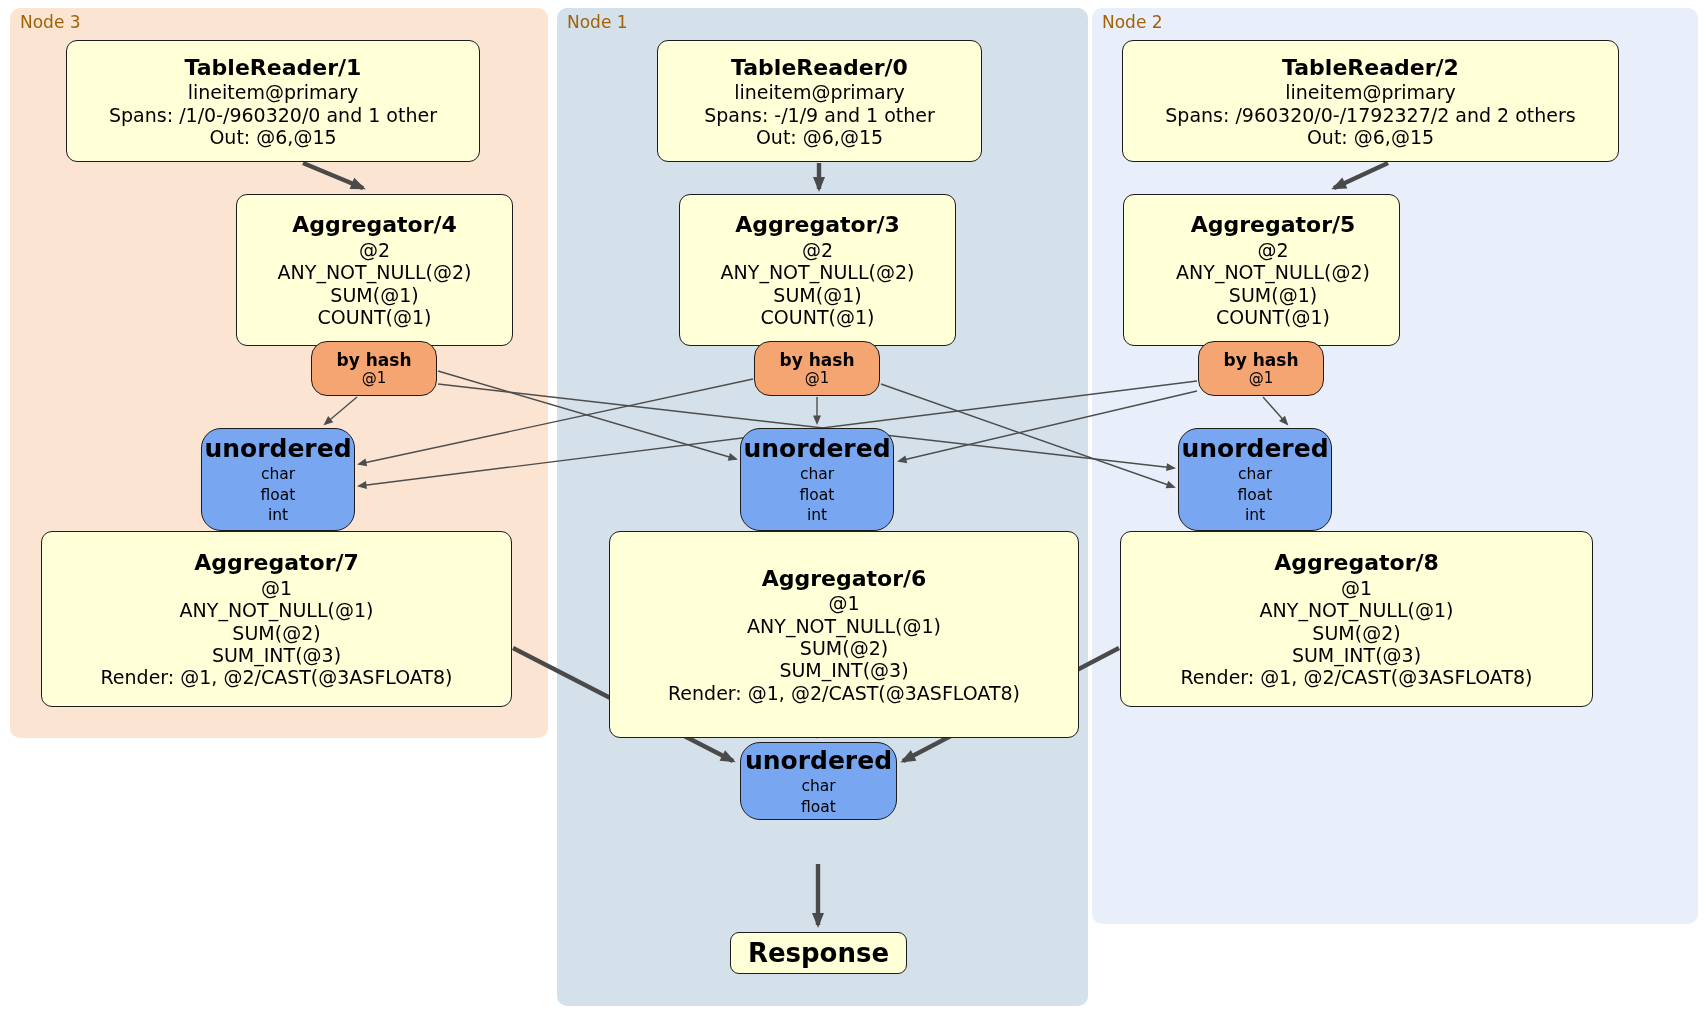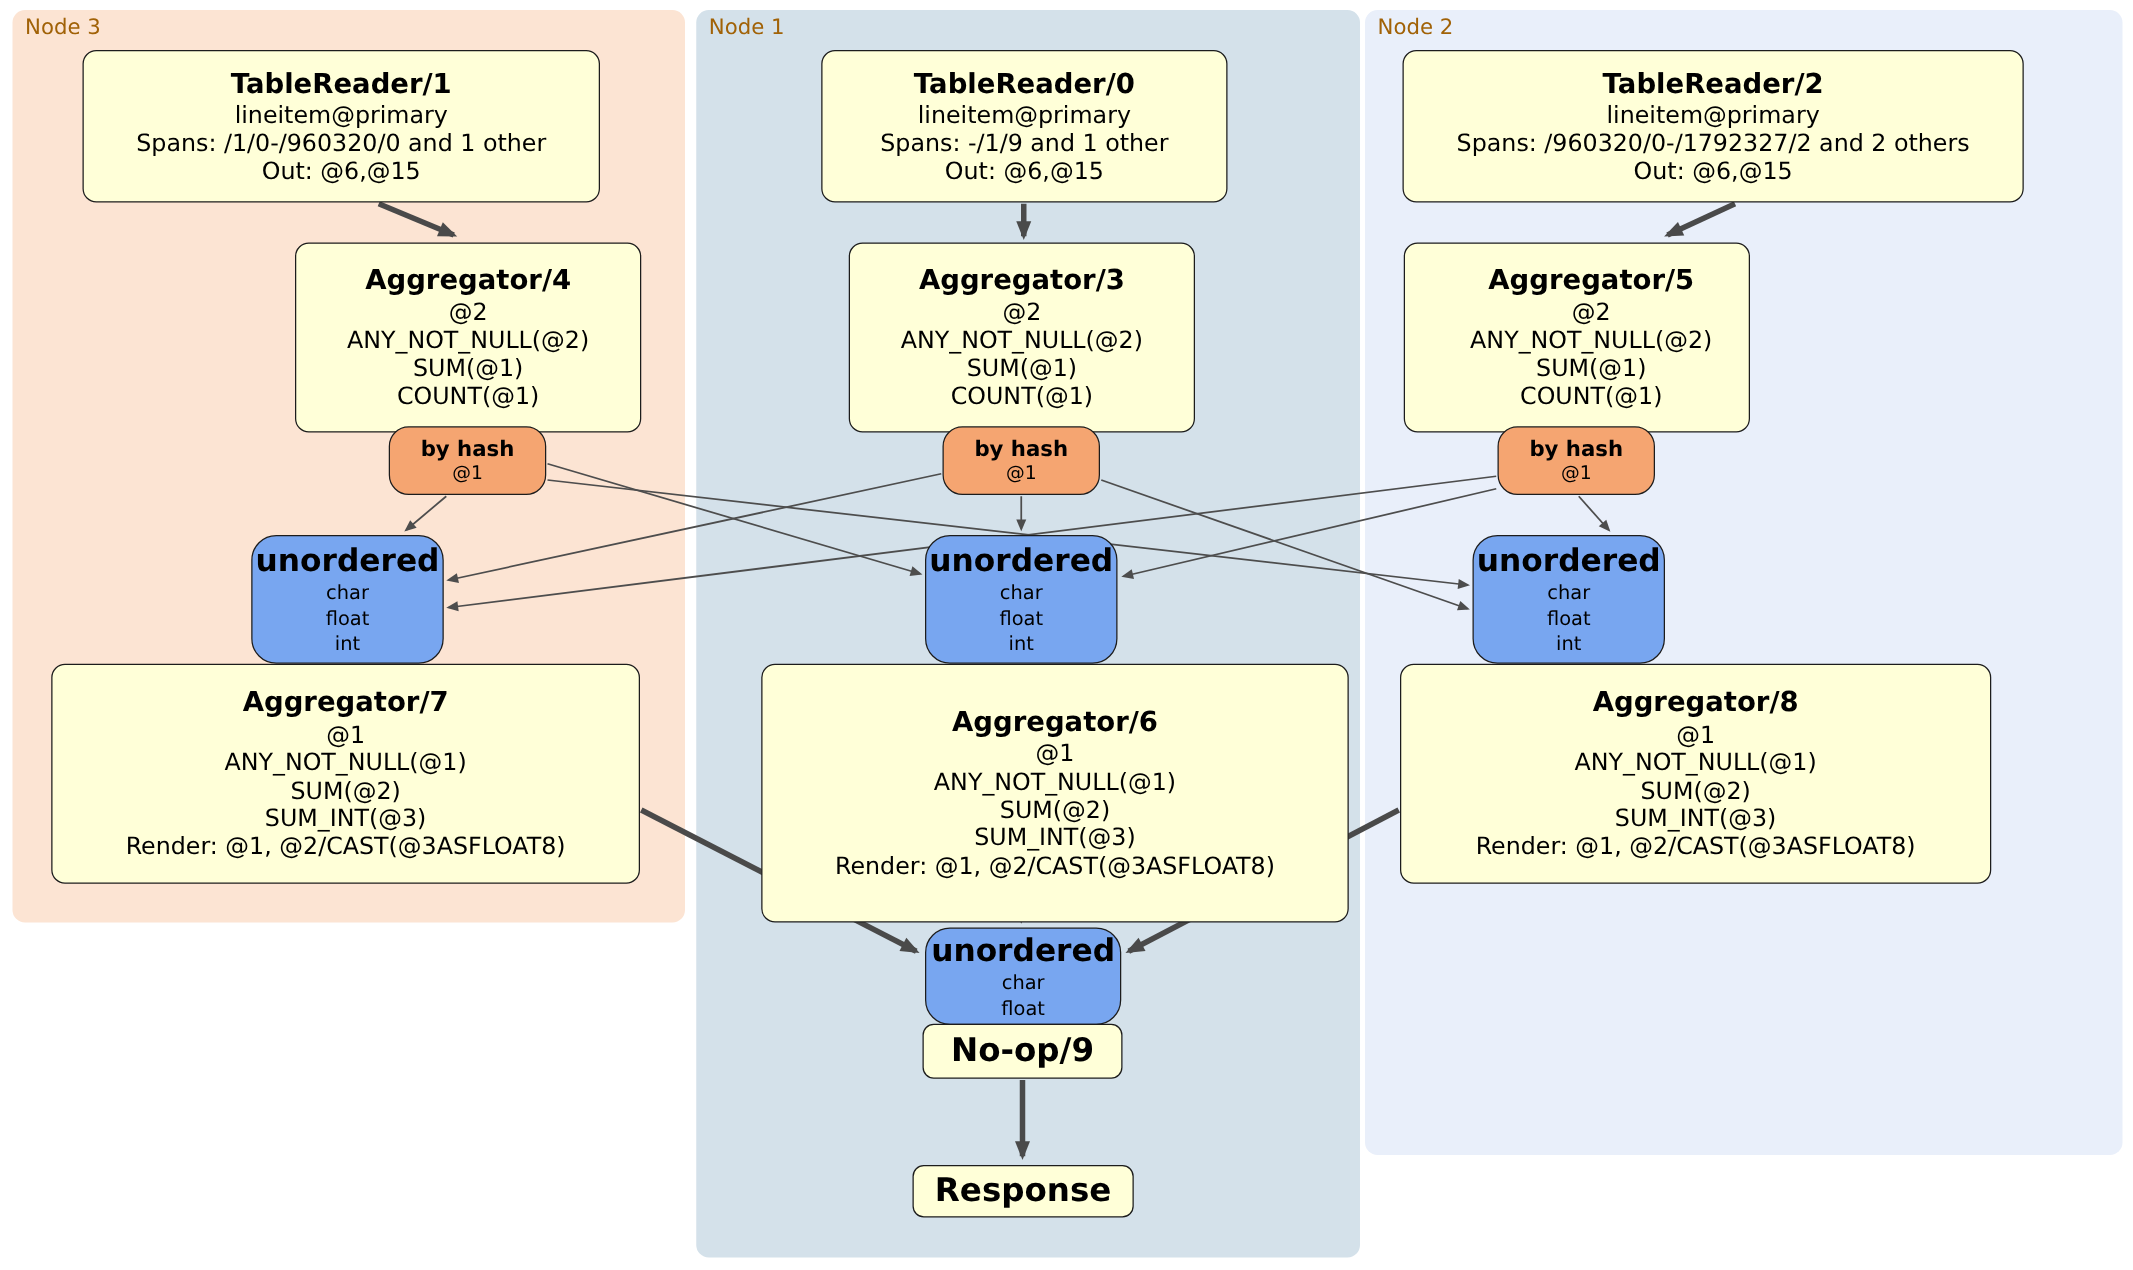--- a/index.html
+++ b/index.html
@@ -172,20 +172,17 @@
     <div class="line">SUM(@2)</div>
     <div class="line">SUM_INT(@3)</div>
     <div class="line">Render: @1, @2/CAST(@3ASFLOAT8)</div>
   </div>
 
   <div class="box sync" style="left:740px;top:742px;width:157px;height:78px;z-index:4;">
     <div class="title">unordered</div>
     <div class="line">char</div>
     <div class="line">float</div>
   </div>
-  <div class="box proc endcap" style="left:738px;top:819px;width:160px;height:44px;border-radius:9px;z-index:5;">
-    <div class="title">No-op/9</div>
-  </div>
   <div class="box proc endcap" style="left:730px;top:932px;width:177px;height:42px;border-radius:9px;">
     <div class="title">Response</div>
   </div>
 
 </div>
 
 </body></html>

